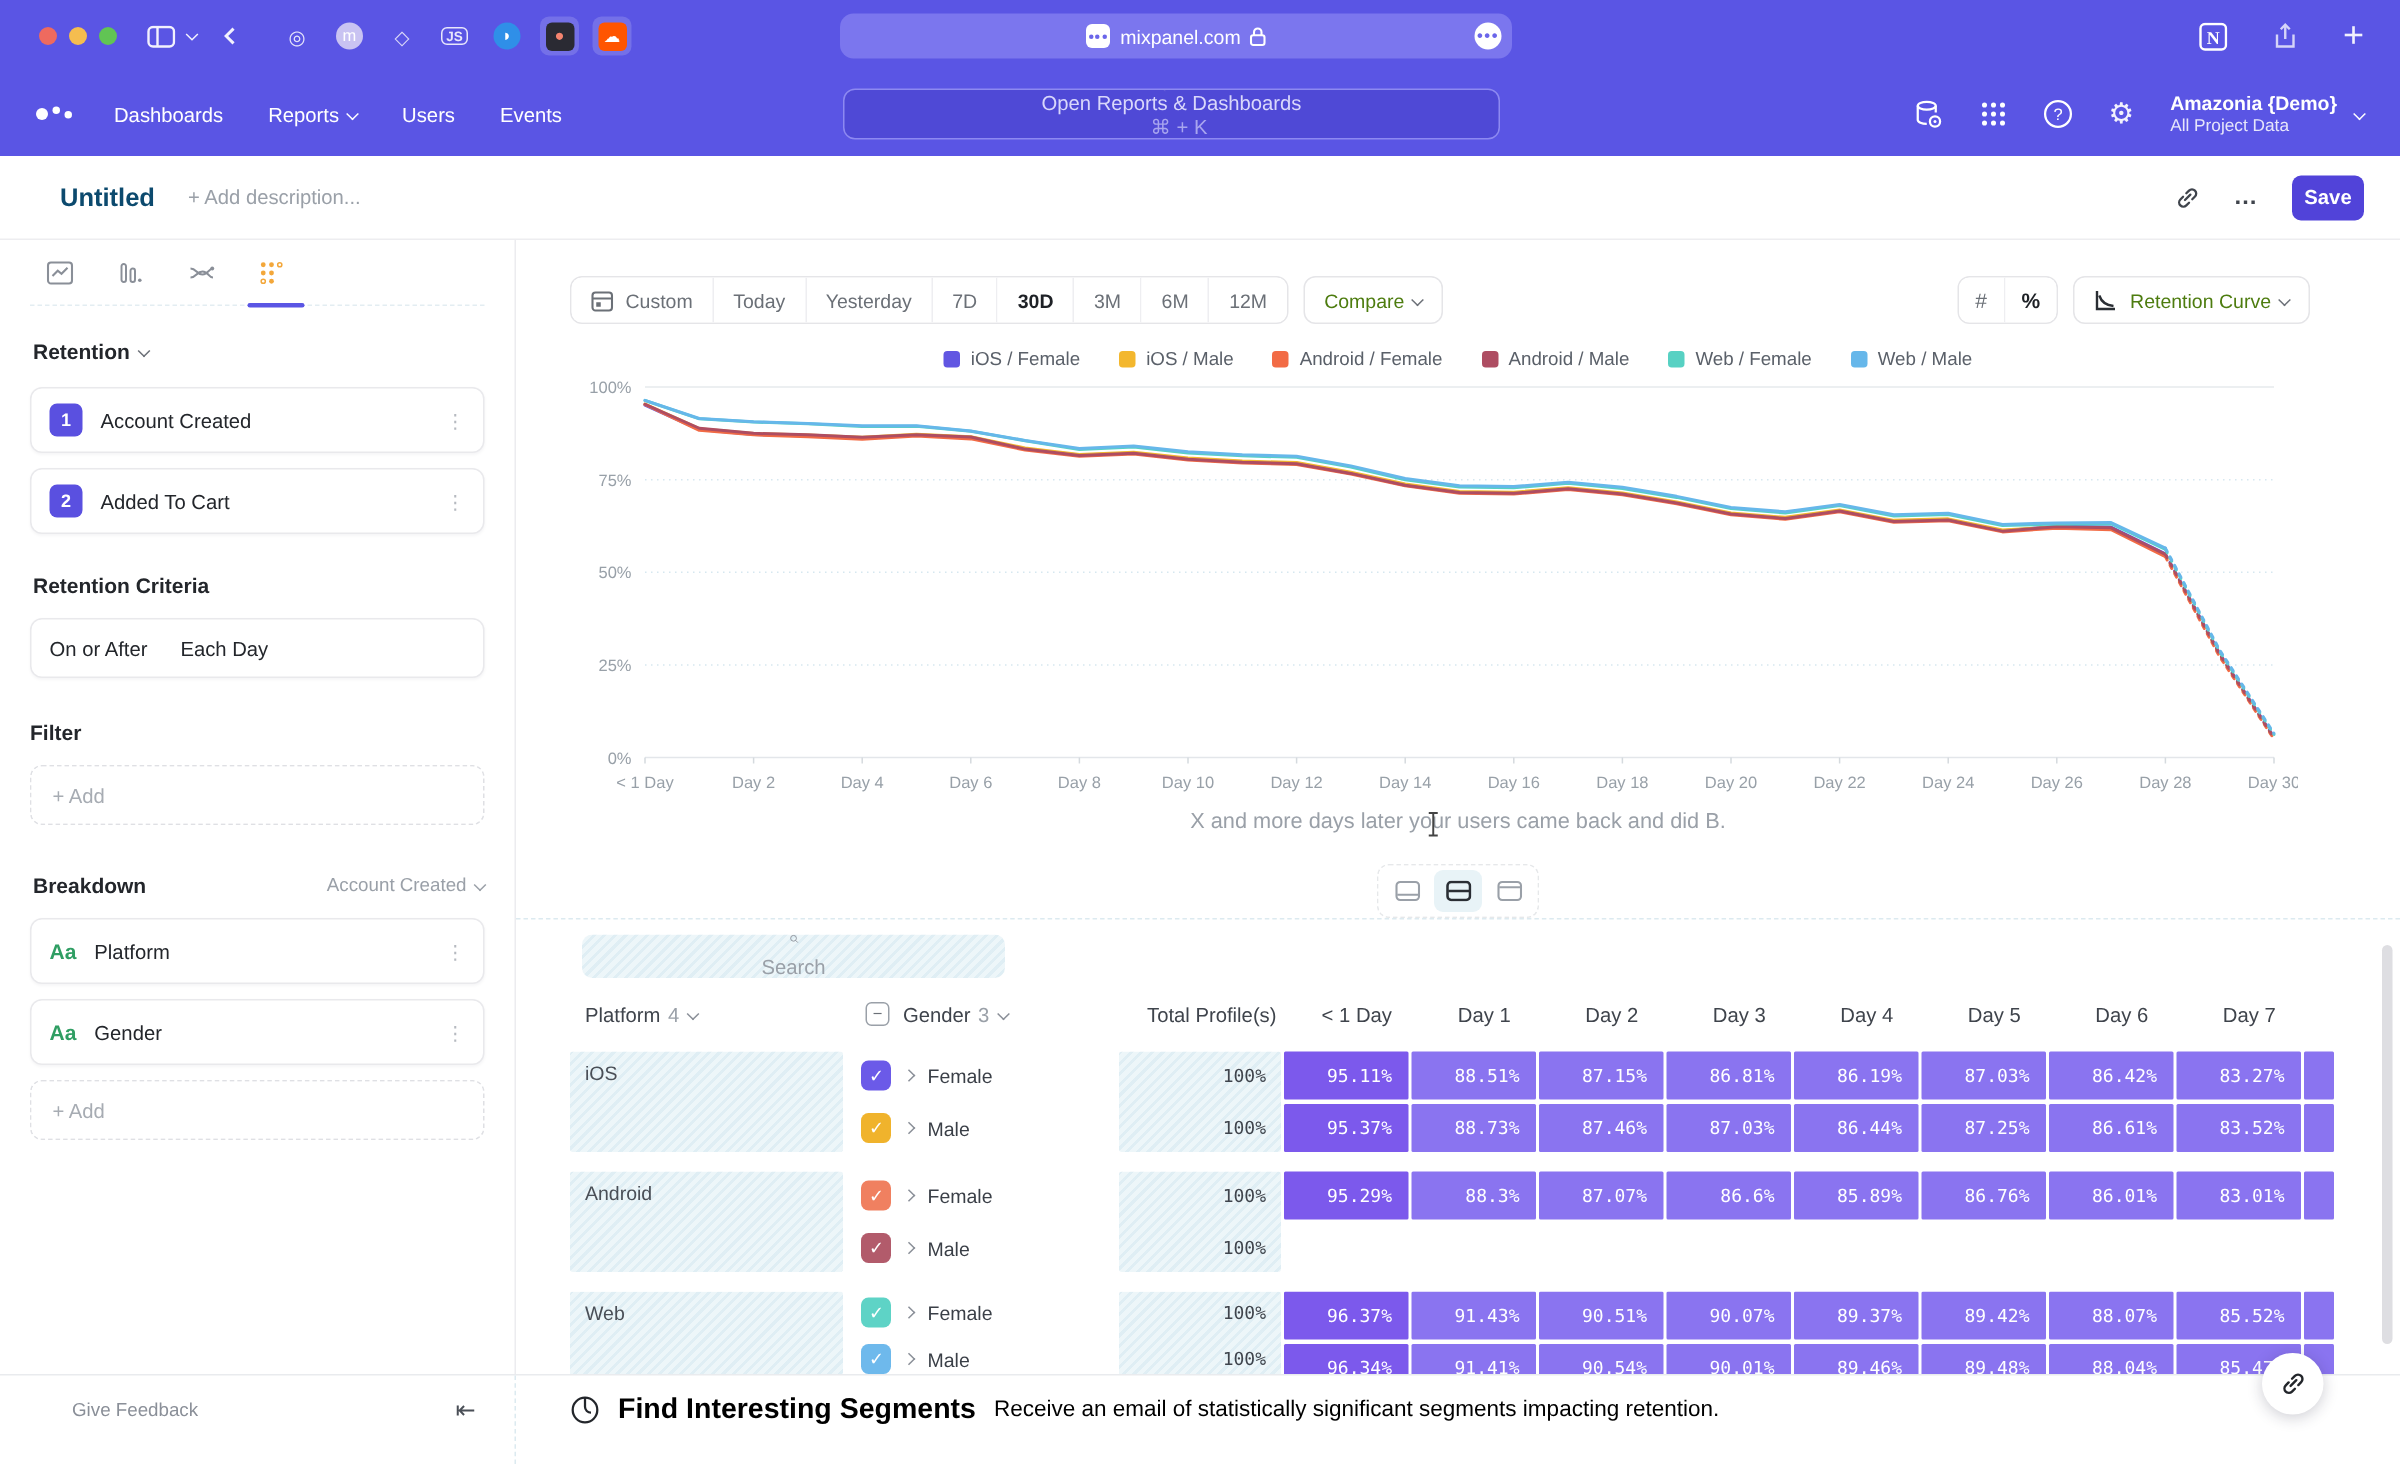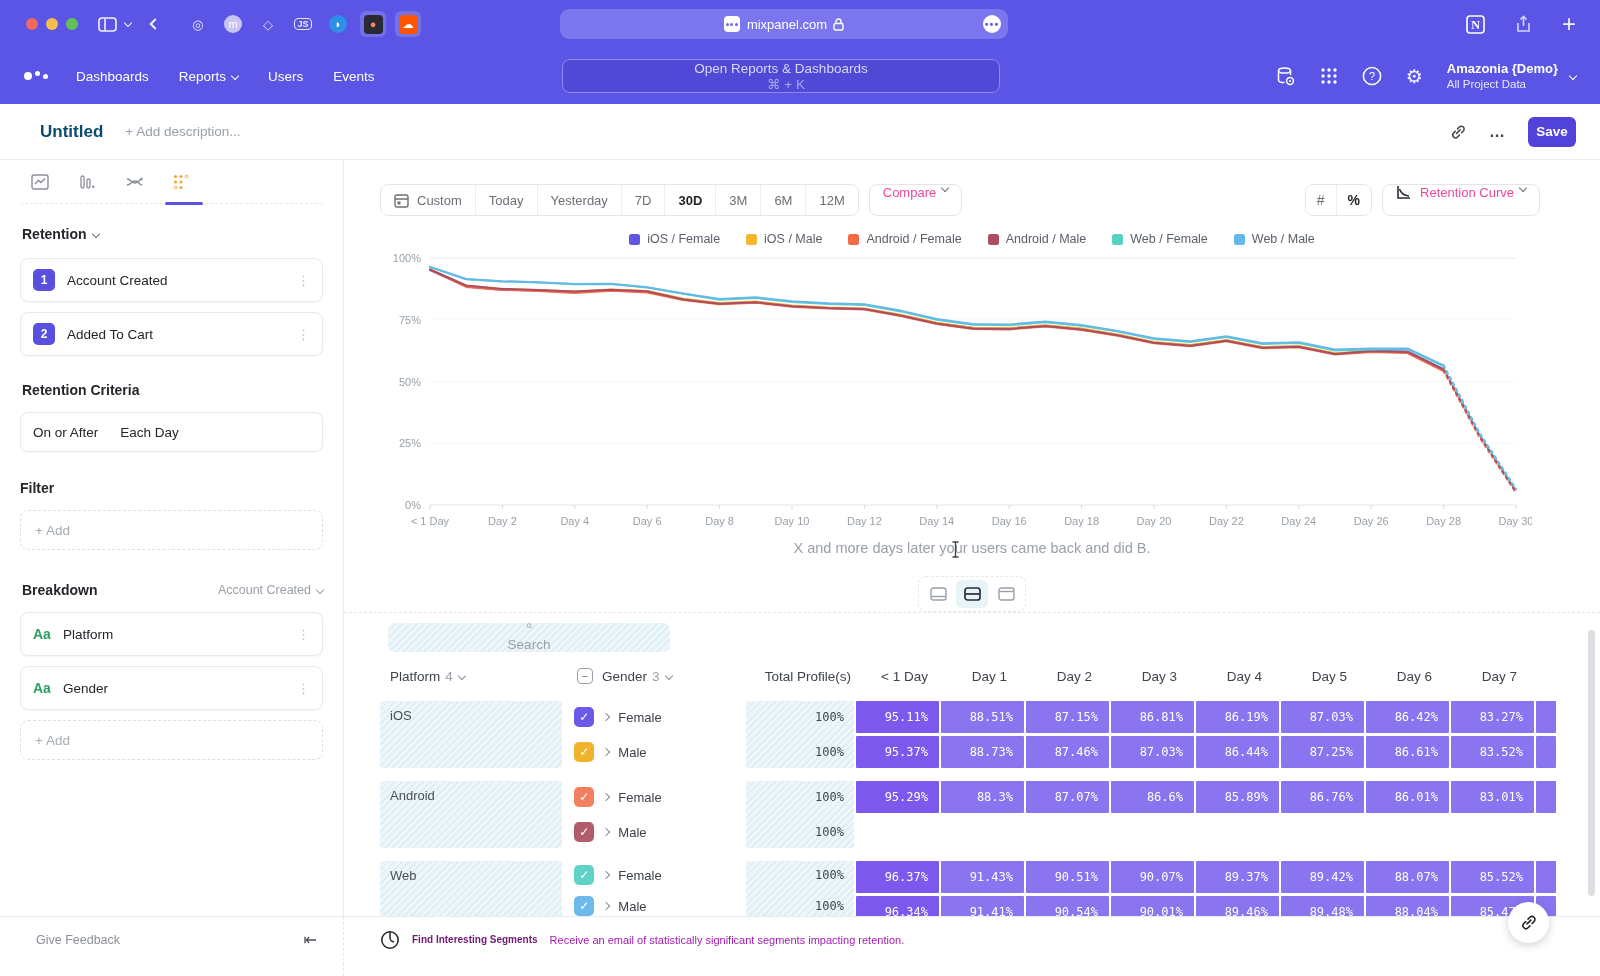--- a/index.html
+++ b/index.html
@@ -53,21 +53,21 @@
   .bd-row { display:flex; align-items:center; justify-content:space-between; }
   .bd-sub { font-size:12.5px; color:#9aa0a8; display:flex; align-items:center; }
 
   
   .main { position:absolute; left:344px; top:160px; width:1256px; height:756px; background:#fff; overflow:hidden; }
   .toolbar { position:absolute; top:24px; left:36px; right:60px; display:flex; justify-content:space-between; align-items:center; }
   .seg { display:flex; align-items:center; background:#fff; border:1px solid #e5e5e8; border-radius:8px; height:32px; overflow:hidden; }
   .seg .it { padding:0 13px; height:100%; display:flex; align-items:center; font-size:13px; color:#6b7077; border-right:1px solid #eeeef1; background:#fff; border-top:none; border-bottom:none; border-left:none; }
   .seg .it:last-child { border-right:none; }
   .seg .it.sel { color:#1e2126; font-weight:600; }
-  .btn { display:flex; background:#fff; border:1px solid #e5e5e8; border-radius:8px; height:32px; padding:0 13px; font-size:13px; color:#ec4899; font-weight:500; }
+  .btn { display:flex; align-items:center; background:#fff; border:1px solid #e5e5e8; border-radius:8px; height:32px; padding:0 13px; font-size:13px; color:#4d7c0f; font-weight:500; }
   .legend { position:absolute; top:72px; left:0; width:100%; display:flex; justify-content:center; gap:26px; }
   .lg-it { display:flex; align-items:center; font-size:12.5px; color:#5a6069; }
   .lg-it i { width:11px; height:11px; border-radius:2.5px; margin-right:7px; display:inline-block; }
   .chart-wrap { position:absolute; top:90px; left:36px; width:1152px; height:288px; }
   .ax { font:11px "Liberation Sans",sans-serif; fill:#98a0a8; }
   .caption { position:absolute; top:380px; left:0; width:100%; text-align:center; font-size:14.5px; color:#9aa0a8; }
   .toggles { position:absolute; top:416px; left:0; width:100%; display:flex; justify-content:center; }
   .tg-wrap { display:flex; gap:2px; border:1px dashed #e6e8ea; border-radius:8px; padding:3px; }
   .tg { width:32px; height:28px; border-radius:6px; display:flex; align-items:center; justify-content:center; background:#fff; border:none; color:#9aa0a8; }
   .tg.sel { background:#e8f3f7; color:#2a2e34; }
@@ -95,25 +95,25 @@
   .vals { display:flex; flex-direction:column; gap:3px; }
   .vrow { display:flex; }
   .cell { width:83px; height:32px; margin-left:2px; border-radius:1px; background:#8a74f0; color:#fff; font-family:"DejaVu Sans Mono",monospace; font-size:12px; display:flex; align-items:center; justify-content:flex-end; padding-right:11px; }
   .cell.first { background:#7c59ec; }
   .cell.sliver { width:20px; padding:0; }
   .clipped-group { height:59px; overflow:hidden; margin-bottom:0; }
   .vscroll { position:absolute; right:5px; top:470px; width:7px; height:266px; border-radius:4px; background:#dedee2; z-index:4; }
 
   
   .bottom-bar { position:absolute; left:0; top:916px; width:1600px; height:60px; background:#fff; border-top:1px solid #e9ebee; display:flex; }
-  .bb-left { width:344px; border-right:1px dashed #dceaf0; display:flex; align-items:center; justify-content:space-between; padding:0 26px 14px 36px; }
+  .bb-left { width:344px; border-right:1px dashed #dceaf0; display:flex; align-items:center; justify-content:space-between; padding:0 26px 14px 48px; }
   .bb-left span { font-size:12.5px; color:#8a8f98; }
   .bb-right { flex:1; display:flex; align-items:center; gap:12px; padding:0 0 14px 36px; }
-  .bb-title { font-size:10px; font-weight:600; color:#701a75; }
-  .bb-sub { font-size:11px; color:#a21caf; }
+  .bb-title { font-size:19px; font-weight:600; color:#000000; }
+  .bb-sub { font-size:15px; color:#000000; }
   .fab { position:absolute; left:1508px; top:902px; width:41px; height:41px; border-radius:50%; background:#fff; box-shadow:0 2px 10px rgba(30,30,60,.22); display:flex; align-items:center; justify-content:center; z-index:6; }
   .ibeam { position:absolute; left:607px; top:381px; color:#444; }
 </style>
 </head>
 <body>
 
 <div class="browser-bar">
   <div style="display:flex;margin-left:26px;">
     <span class="tl" style="background:#ee6a5f"></span>
     <span class="tl" style="background:#f5bd4f"></span>

